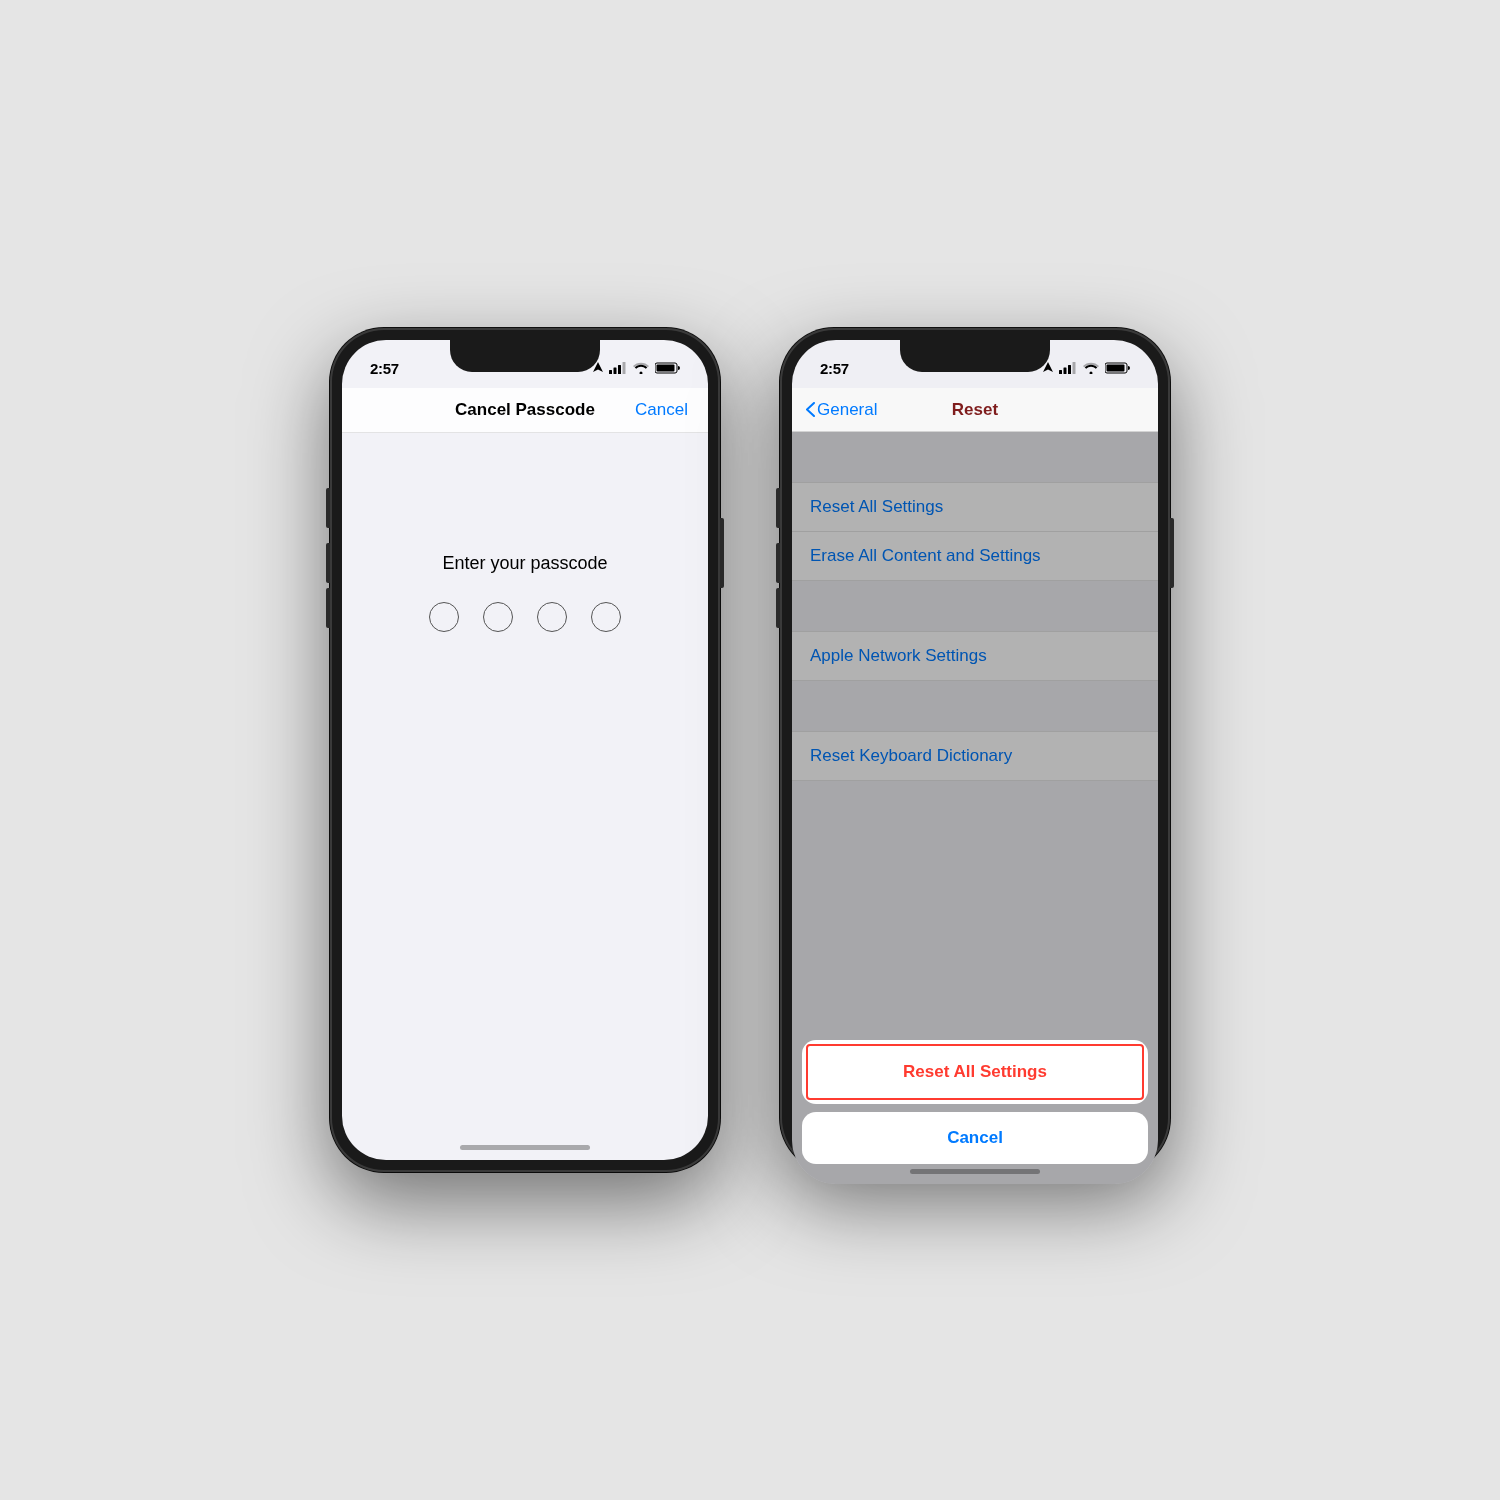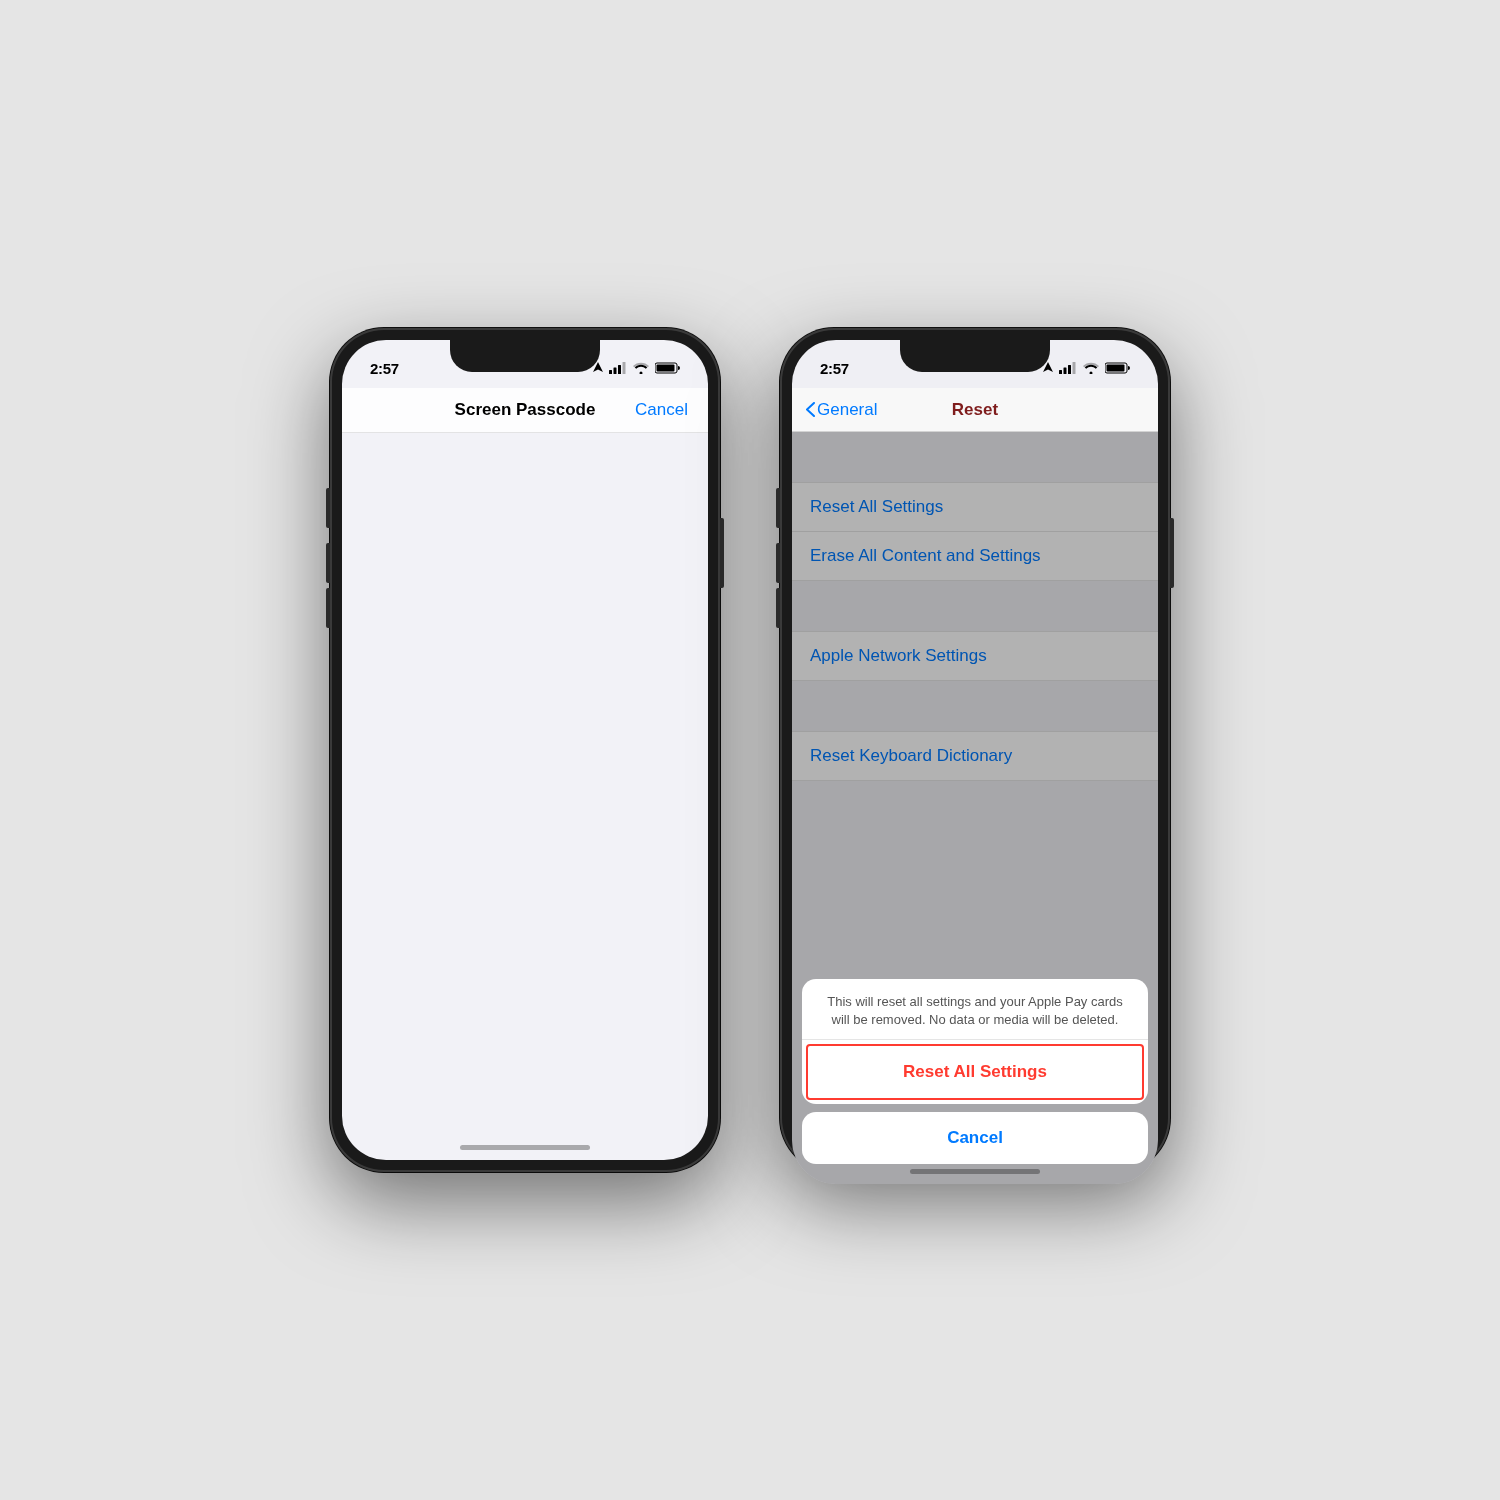--- a/index.html
+++ b/index.html
@@ -310,24 +310,33 @@
 
           <svg width="25" height="12" viewBox="0 0 25 12">
             <rect x="0" y="1" width="22" height="10" rx="2" stroke="#000" stroke-width="1" fill="none"></rect>
             <rect x="1.5" y="2.5" width="18" height="7" rx="1" fill="#000"></rect>
             <path d="M23 4v4a2 2 0 000-4z"></path>
           </svg>
         </div>
       </div>
 
       <div class="passcode-nav">
-        <span class="passcode-nav-title">Screen Passcode</span>
+        <span class="passcode-nav-title">Cancel Passcode</span>
         <span class="passcode-nav-cancel">Cancel</span>
       </div>
 
+      <div class="passcode-body">
+        <p class="passcode-prompt">Enter your passcode</p>
+        <div class="passcode-dots">
+          <div class="passcode-dot"></div>
+          <div class="passcode-dot"></div>
+          <div class="passcode-dot"></div>
+          <div class="passcode-dot"></div>
+        </div>
+      </div>
 
       <div class="home-indicator"></div>
     </div>
   </div>
 
   <div class="phone">
     <div class="screen reset-screen">
       <div class="notch"></div>
 
       <div class="status-bar">
@@ -388,21 +397,20 @@
         <div class="settings-group">
           <div class="settings-cell">
             <span>Reset Keyboard Dictionary</span>
           </div>
         </div>
 
         <div class="action-sheet-backdrop"></div>
 
         <div class="action-sheet">
           <div class="action-sheet-main">
-            <div class="action-sheet-description">This will reset all settings and your Apple Pay cards will be removed. No data or media will be deleted.</div>
             <div class="action-sheet-btn destructive">Reset All Settings</div>
           </div>
           <div class="action-sheet-cancel">Cancel</div>
         </div>
       </div>
 
       <div class="home-indicator"></div>
     </div>
   </div>
 

